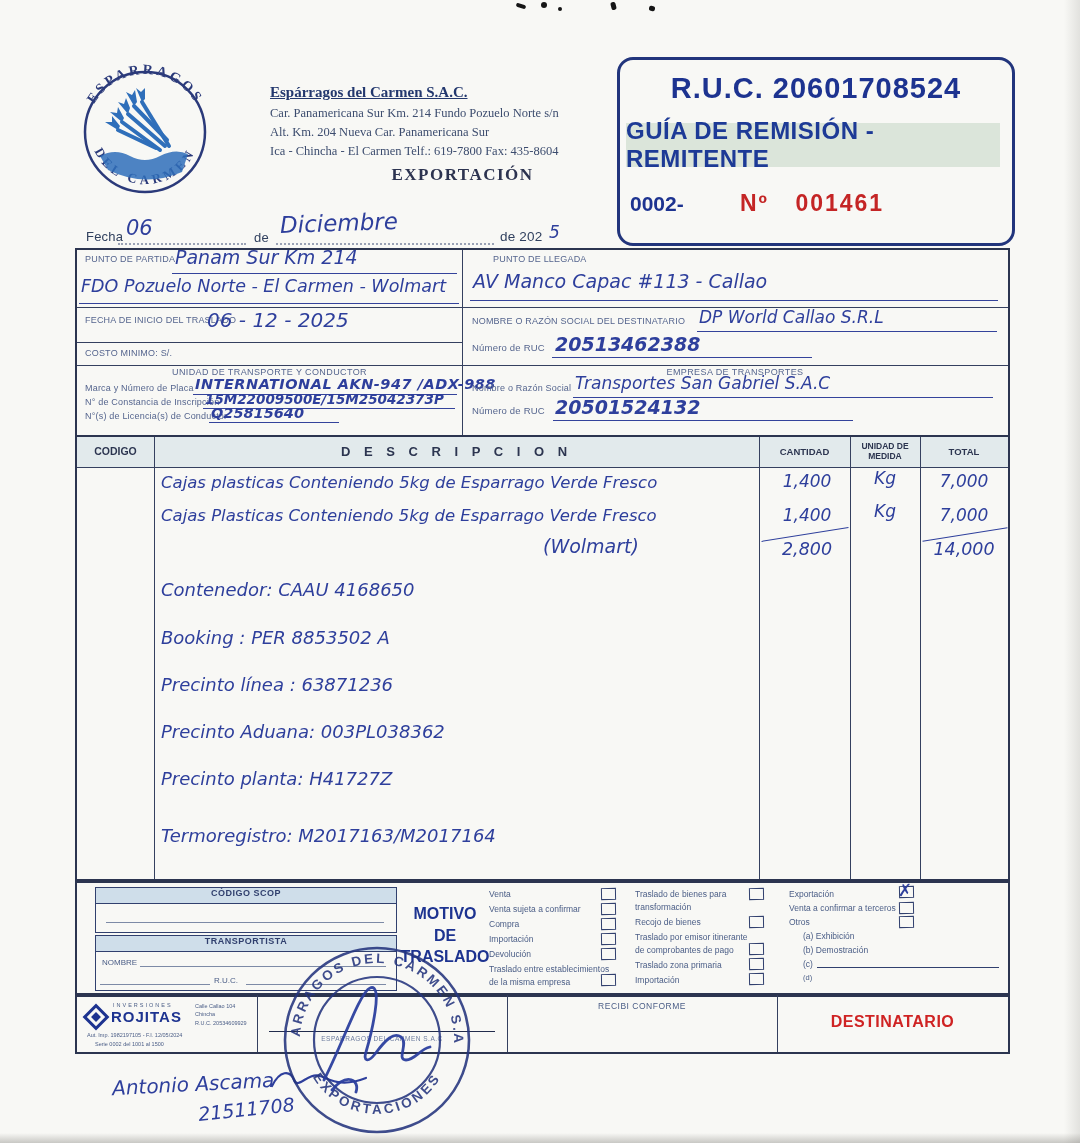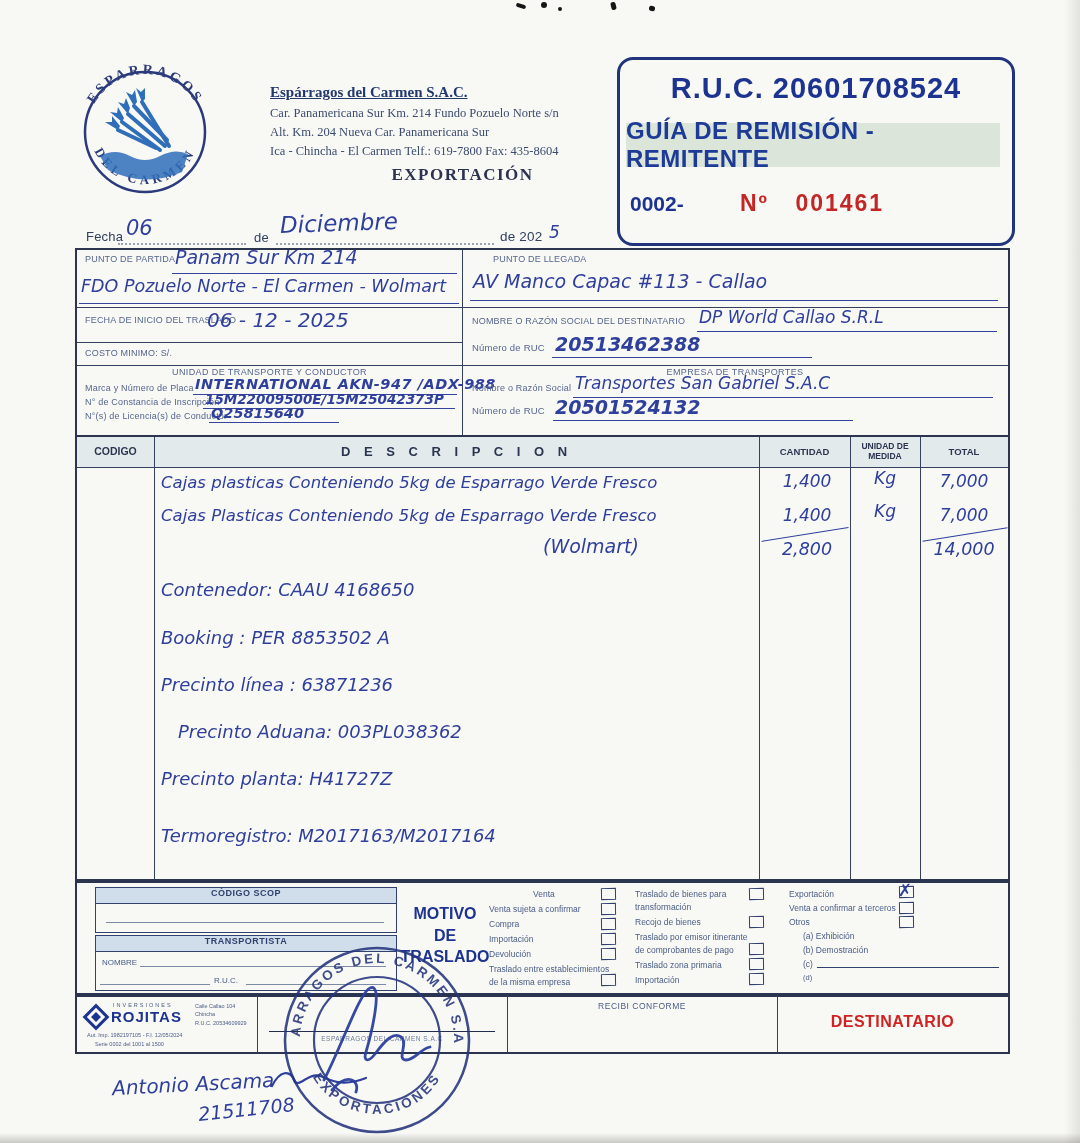--- a/index.html
+++ b/index.html
@@ -177,21 +177,21 @@
     <div class="abs" style="left:684px;top:97px;width:88px;border-top:1.8px solid #2e3f9c;transform:rotate(-9deg);"></div>
     <div class="abs" style="left:845px;top:97px;width:86px;border-top:1.8px solid #2e3f9c;transform:rotate(-9deg);"></div>
 
     <div class="hw" style="left:450px;top:98px;font-size:19px;margin-left:16px;">(Wolmart)</div>
     <div class="hw" style="left:690px;top:102px;width:80px;text-align:center;font-size:17.5px;">2,800</div>
     <div class="hw" style="left:845px;top:102px;width:84px;text-align:center;font-size:17.5px;">14,000</div>
 
     <div class="hw" style="left:84px;top:142px;font-size:18px;">Contenedor: CAAU 4168650</div>
     <div class="hw" style="left:84px;top:190px;font-size:18px;">Booking : PER 8853502 A</div>
     <div class="hw" style="left:84px;top:237px;font-size:18px;">Precinto línea : 63871236</div>
-    <div class="hw" style="left:84px;top:284px;font-size:18px;margin-left:17px;">Precinto Aduana: 003PL038362</div>
+    <div class="hw" style="left:84px;top:284px;font-size:18px;">Precinto Aduana: 003PL038362</div>
     <div class="hw" style="left:84px;top:331px;font-size:18px;">Precinto planta: H41727Z</div>
     <div class="hw" style="left:84px;top:388px;font-size:18px;">Termoregistro: M2017163/M2017164</div>
   </div>
 
   <div class="box" style="left:75px;top:879px;width:931px;height:114px;">
 
     <div class="abs" style="left:18px;top:54px;width:300px;height:54px;border:1.5px solid #31406e;">
       <div class="band" style="height:15px;border-bottom:1.5px solid #31406e;text-align:center;font-size:9px;font-weight:bold;color:#31406e;letter-spacing:.5px;">TRANSPORTISTA</div>
       <div class="mlabel" style="left:6px;top:22px;font-size:8px;">NOMBRE</div>
       <div class="pline" style="left:44px;top:30px;width:246px;"></div>
@@ -204,21 +204,21 @@
       <div class="band" style="height:15px;border-bottom:1.5px solid #31406e;text-align:center;font-size:9px;font-weight:bold;color:#31406e;letter-spacing:.5px;">CÓDIGO SCOP</div>
       <div class="pline" style="left:10px;top:34px;width:278px;"></div>
     </div>
 
     <div class="abs" style="left:322px;top:22px;width:92px;text-align:center;font-size:16px;font-weight:bold;color:#1d3390;line-height:1.35;">
       <div>MOTIVO</div>
       <div>DE</div>
       <div>TRASLADO</div>
     </div>
 
-    <div class="mlabel" style="left:412px;top:8px;margin-left:44px;">Venta</div>
+    <div class="mlabel" style="left:412px;top:8px;">Venta</div>
     <div class="cb" style="left:524px;top:7px;"></div>
     <div class="mlabel" style="left:412px;top:23px;">Venta sujeta a confirmar</div>
     <div class="cb" style="left:524px;top:22px;"></div>
     <div class="mlabel" style="left:412px;top:38px;">Compra</div>
     <div class="cb" style="left:524px;top:37px;"></div>
     <div class="mlabel" style="left:412px;top:53px;">Importación</div>
     <div class="cb" style="left:524px;top:52px;"></div>
     <div class="mlabel" style="left:412px;top:68px;">Devolución</div>
     <div class="cb" style="left:524px;top:67px;"></div>
     <div class="mlabel" style="left:412px;top:83px;">Traslado entre establecimientos</div>

